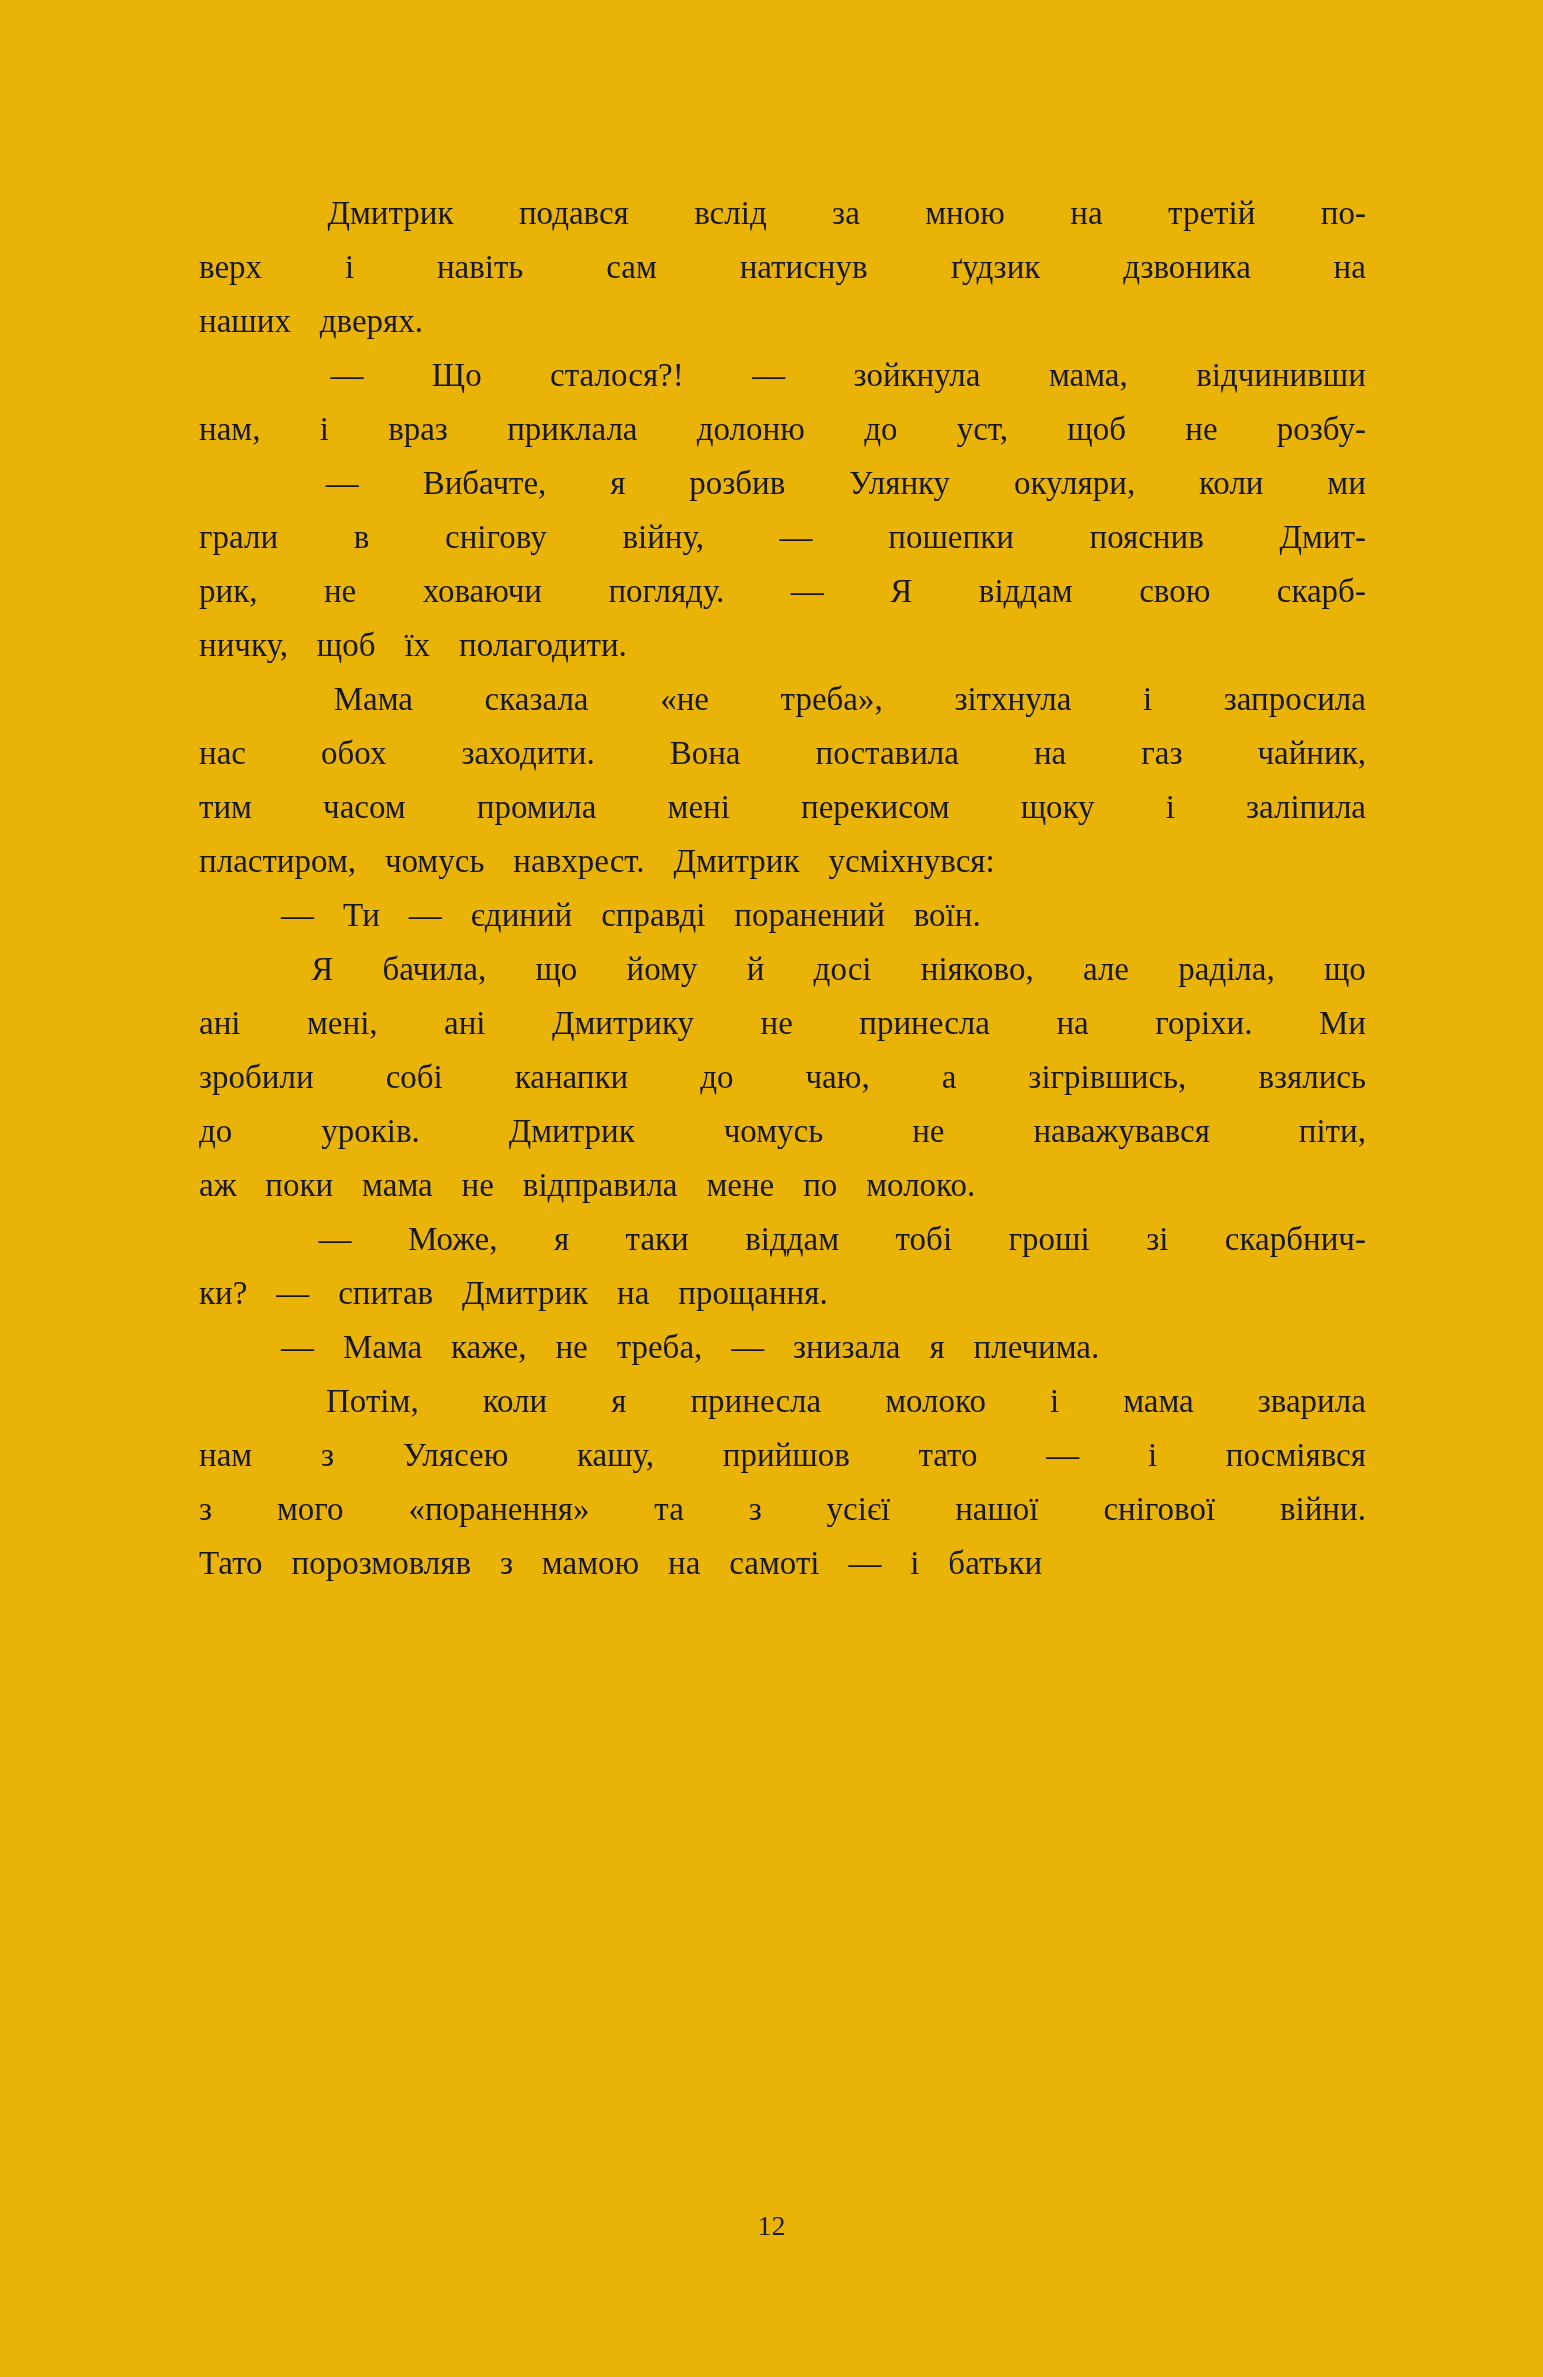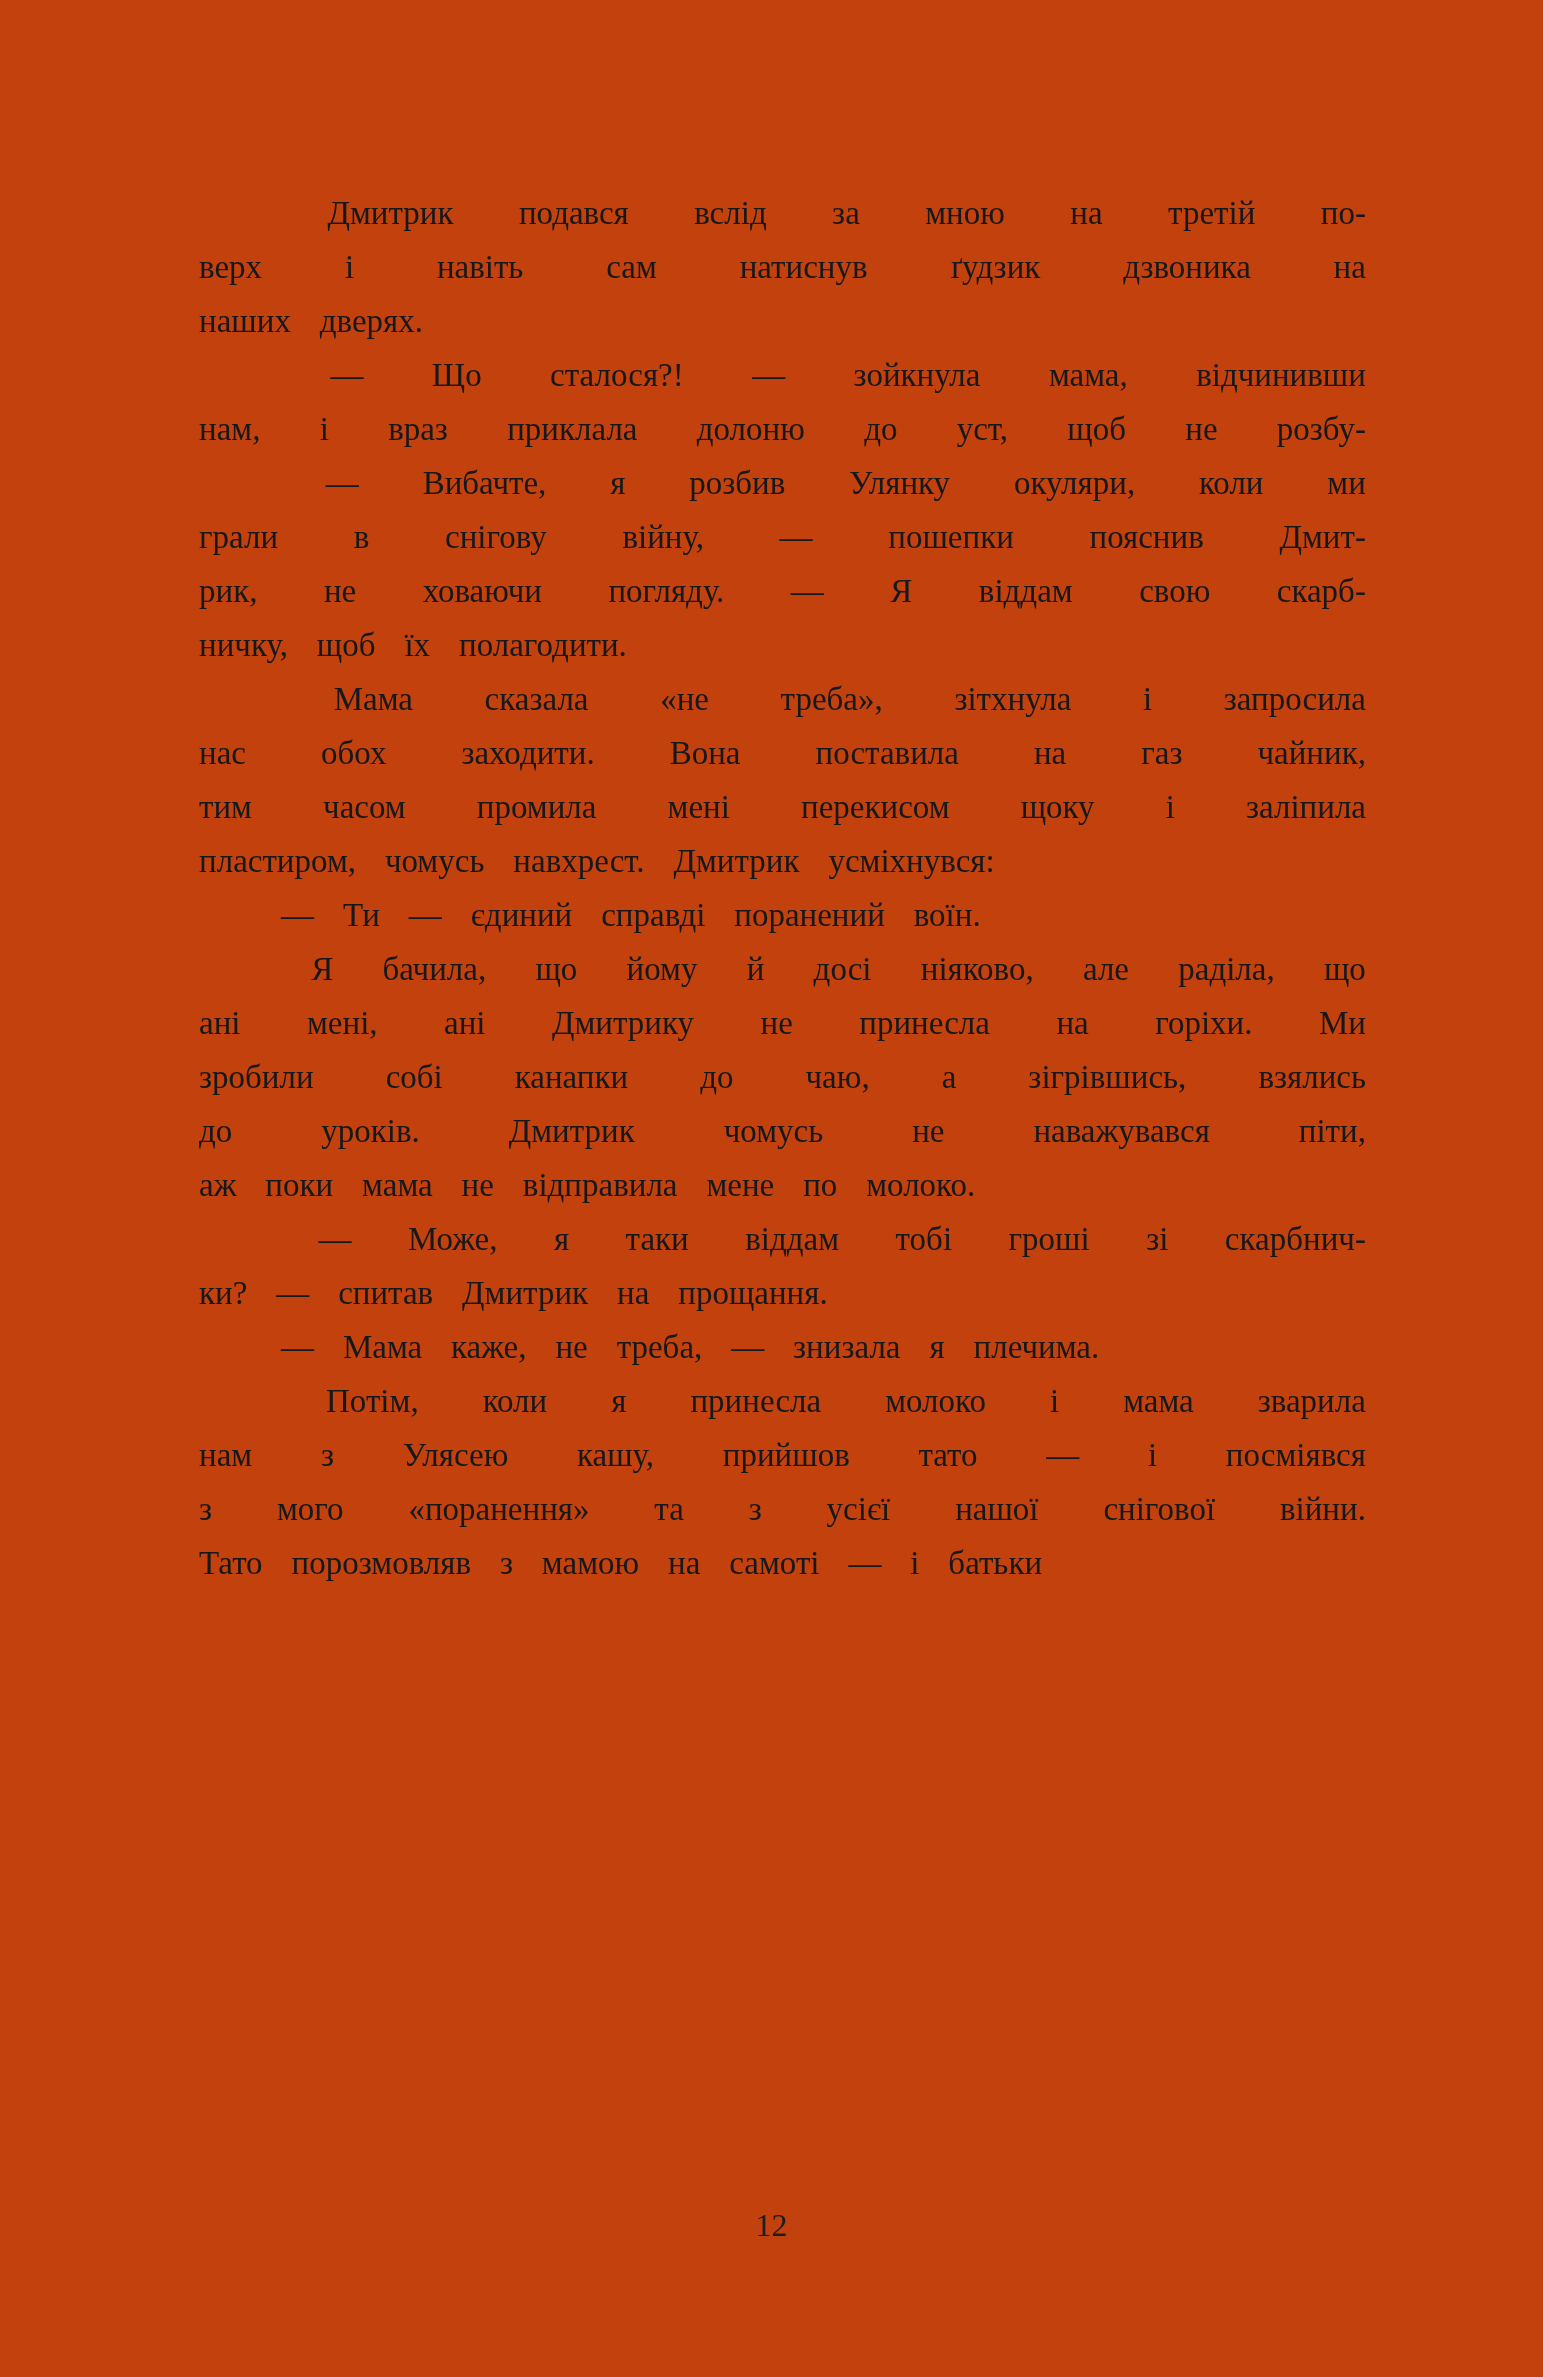--- a/index.html
+++ b/index.html
@@ -15,21 +15,21 @@
     overflow: hidden;
     font-family: "Liberation Serif", "DejaVu Serif", serif;
     color: #16181c;
     -webkit-font-smoothing: antialiased;
   }
 
   
   .page {
     position: absolute;
     inset: 0;
-    background: #c2410c;
+    background: #eab308;
   }
 
   
   .text-block {
     position: absolute;
     left: 199px;
     top: 186px;
     width: 1167px;   
   }
 
@@ -69,21 +69,21 @@
 
   .w { display: inline-block; }
 
   
   .folio {
     position: absolute;
     left: 0;
     right: 0;
     top: 2206px;
     text-align: center;
-    font-size: 32px;
+    font-size: 28px;
     line-height: 39px;
     color: #1b1d21;
     font-family: "Liberation Serif", "DejaVu Serif", serif;
   }
 </style>
 </head>
 <body>
 
 <div class="page">
 

